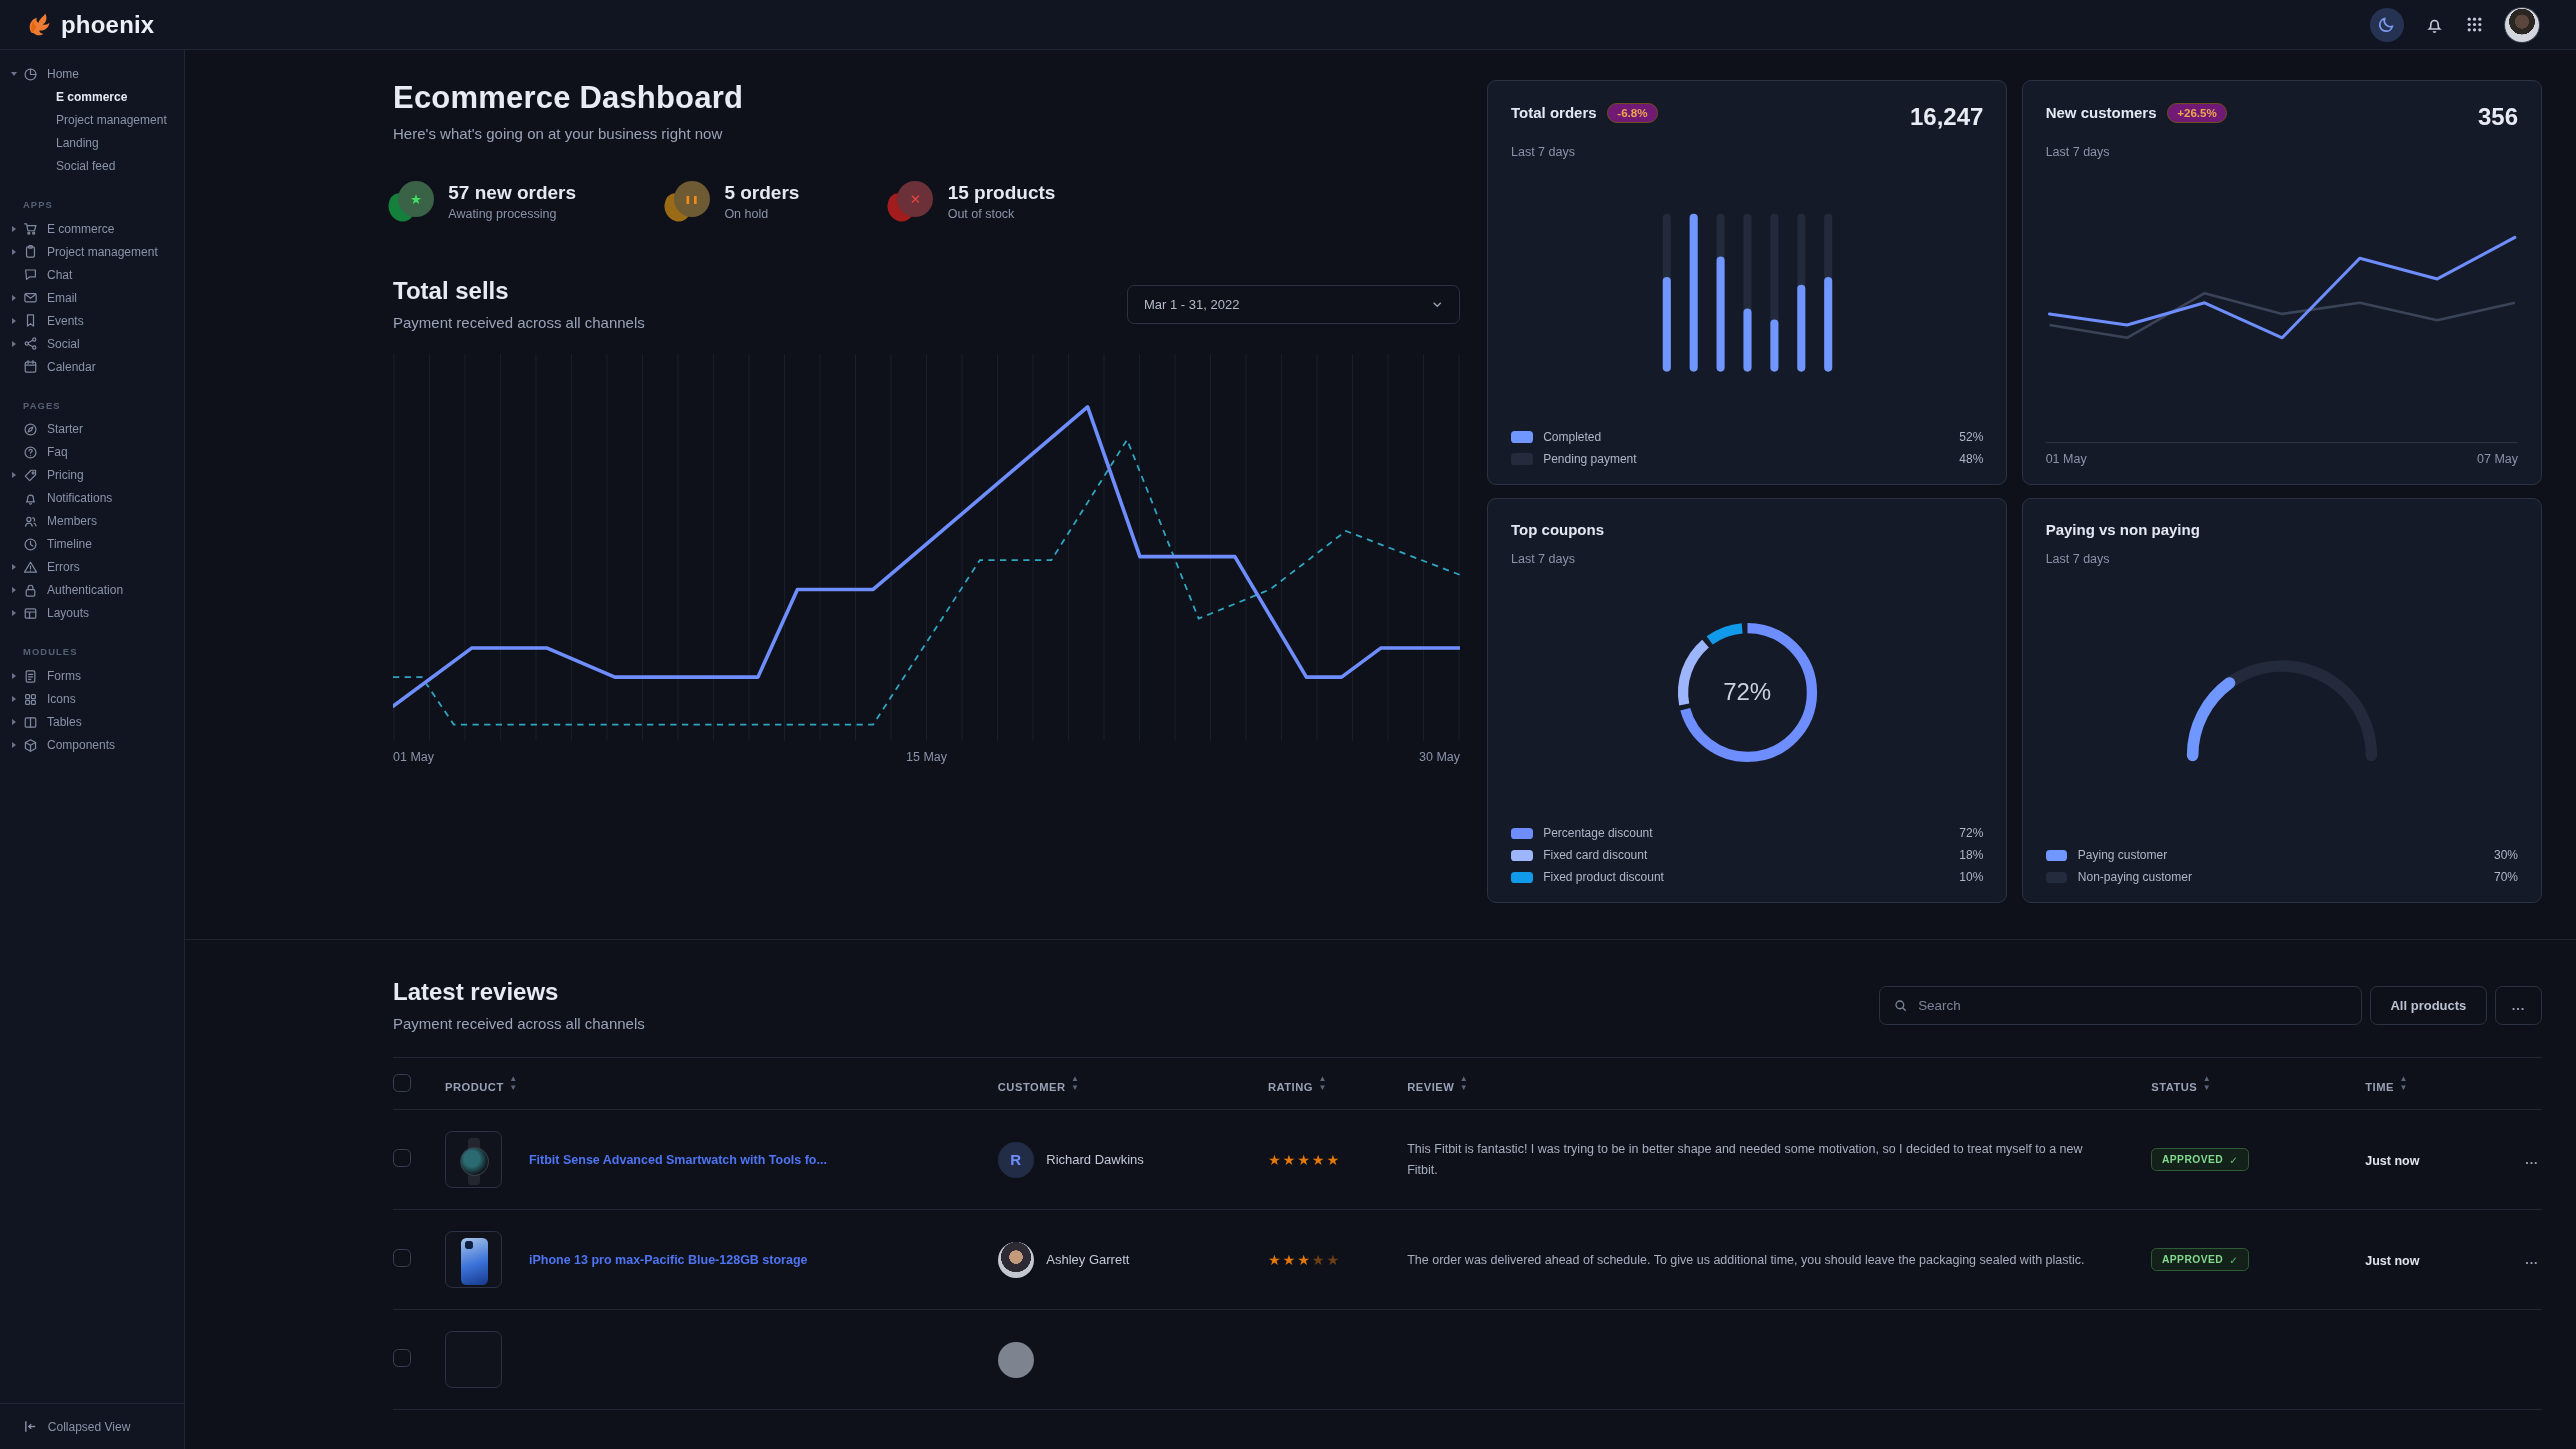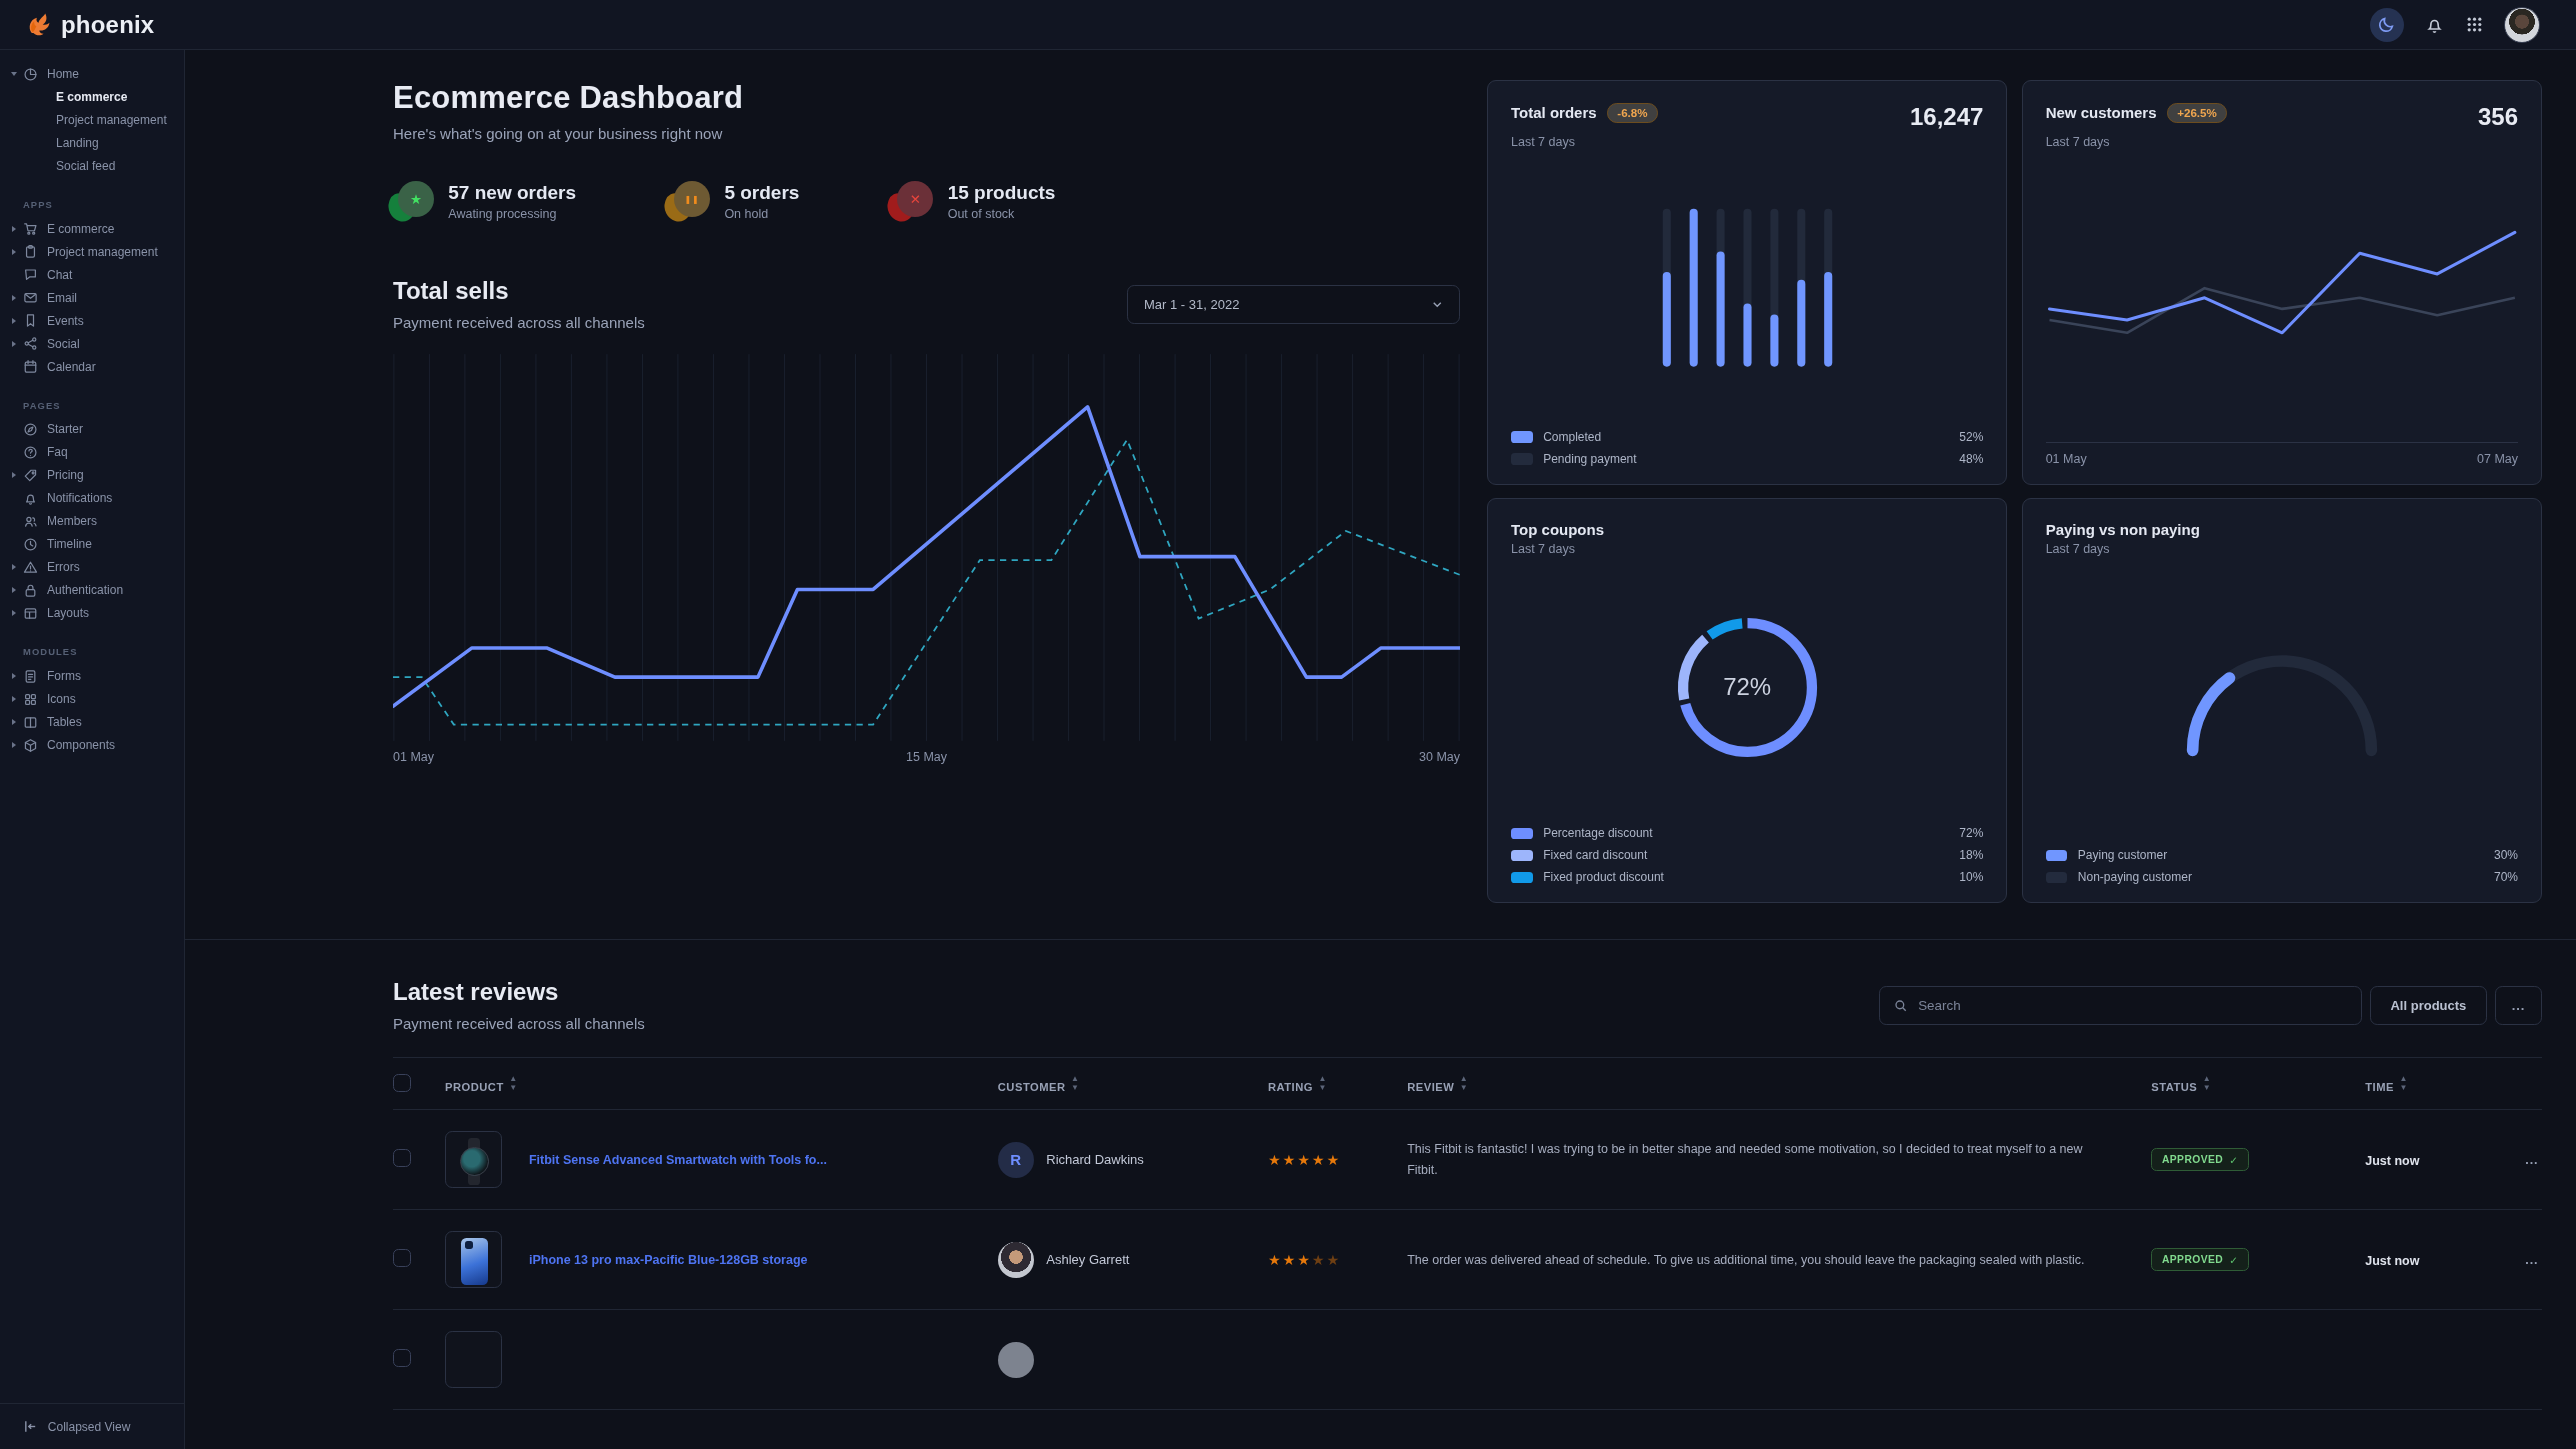--- a/index.html
+++ b/index.html
@@ -55,23 +55,23 @@
   .ts-head{display:flex;justify-content:space-between;align-items:center;margin-top:55px}
   h2{font-size:24px;font-weight:bold;color:#e8ebf3}
   .select{width:333px;height:39px;border:0.9px solid var(--card-border);border-radius:7.2px;display:flex;align-items:center;justify-content:space-between;padding:0 16px;font-size:13px;color:#b3bac9;cursor:pointer}
   .ts-chart{margin-top:23px}
   .x-labels{display:flex;justify-content:space-between;font-size:12.5px;color:var(--muted);margin-top:9px}
   
   .cards{flex:1;display:grid;grid-template-columns:1fr 1fr;grid-auto-rows:405px;gap:13.4px 14.3px}
   .card{background:var(--card);border:0.9px solid var(--card-border);border-radius:9px;padding:21.5px 23px 18px;display:flex;flex-direction:column;min-width:0}
   .card-head{display:flex;align-items:flex-start}
   .card-title{font-size:15px;font-weight:bold;color:#e4e8f2;display:flex;align-items:center;gap:10.7px}
-  .badge{padding:2.7px 9px;border-radius:9.8px;font-size:11.6px;font-weight:bold;color:var(--orange);background:#404040;border:0.9px solid #6d4d1e}
+  .badge{padding:2.7px 9px;border-radius:9.8px;font-size:11.6px;font-weight:bold;color:var(--orange);background:#701a75;border:0.9px solid #6d4d1e}
   .card-big{margin-left:auto;font-size:24px;font-weight:bold;color:#e8ebf3}
-  .card-sub{font-size:12.5px;color:var(--muted);margin-top:4px}
+  .card-sub{font-size:12.5px;color:var(--muted);margin-top:14px}
   .chart-mid{flex:1;display:flex;align-items:center;justify-content:center;position:relative;min-height:0}
   .legend{margin-top:auto}
   .lg-row{display:flex;align-items:center;gap:10.7px;margin-top:8px;font-size:12px;color:#aeb6c8}
   .lg-swatch{width:21.5px;height:11.6px;border-radius:3.6px;flex:none}
   .lg-val{margin-left:auto}
   .axis-line{border-top:0.9px solid #2b3245;margin-top:3.6px}
   .mini-x{display:flex;justify-content:space-between;font-size:12.5px;color:var(--muted);margin-top:9px}
   .donut-wrap{position:relative}
   .donut-center{position:absolute;inset:0;display:flex;align-items:center;justify-content:center;font-size:24px;color:#ccd2e0}
   

